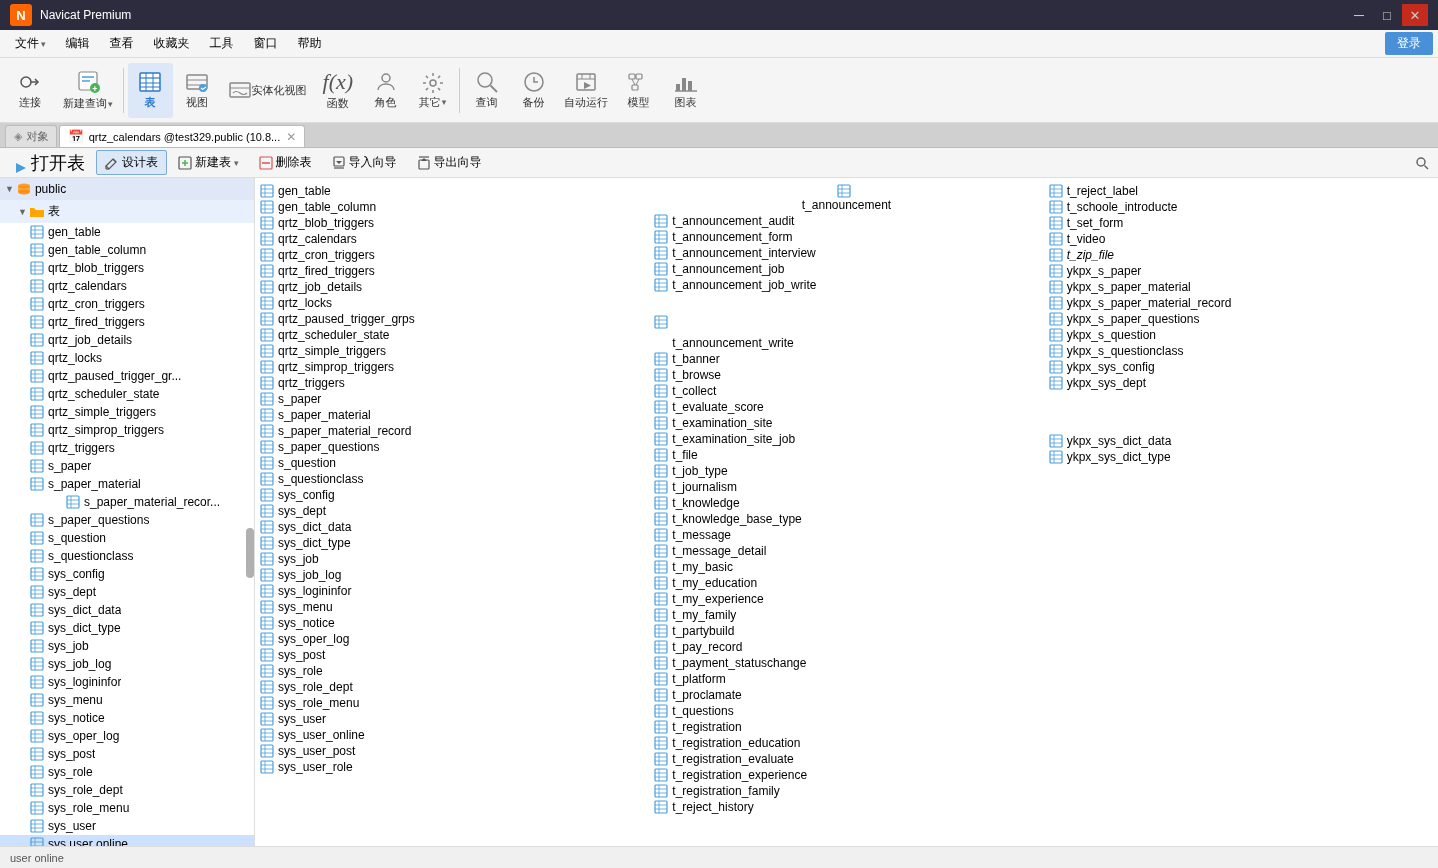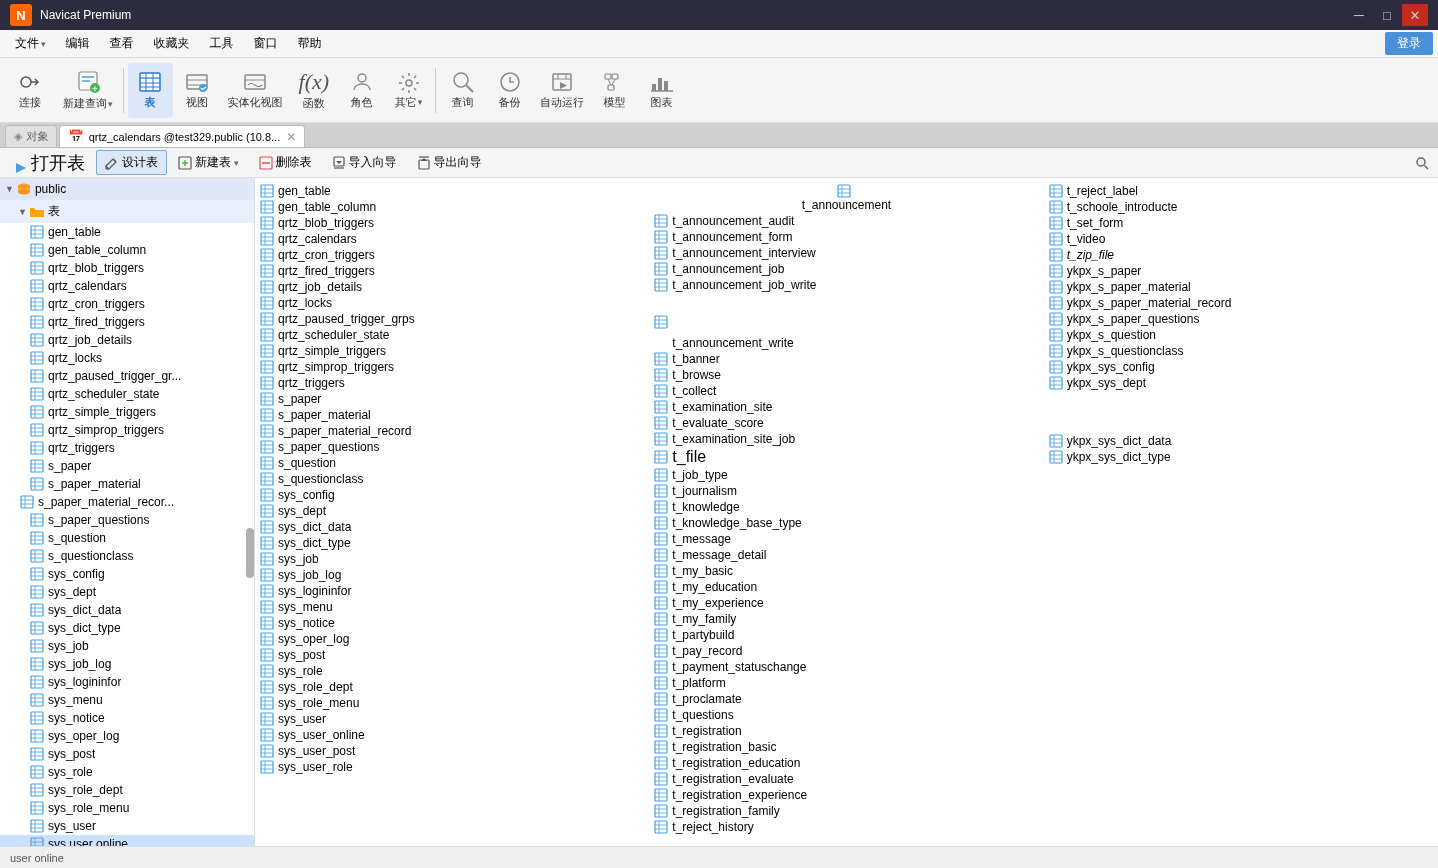--- a/index.html
+++ b/index.html
@@ -123,21 +123,21 @@
     <svg width="24" height="24" viewBox="0 0 24 24">
       <rect x="2" y="5" width="20" height="14" rx="1" fill="none" stroke="#888" stroke-width="1.5"></rect>
       <line x1="2" y1="10" x2="22" y2="10" stroke="#888" stroke-width="1"></line>
       <line x1="2" y1="15" x2="22" y2="15" stroke="#888" stroke-width="1"></line>
       <circle cx="18" cy="18" r="4" fill="#4a9edd"></circle>
       <polyline points="16,18 17.5,19.5 21,17" fill="none" stroke="white" stroke-width="1.2"></polyline>
     </svg>
     <span style="font-size:11px;color:#333;margin-top:1px;">视图</span>
   </div>
 
-  <div style="display:flex;flex-direction:column;align-items:center;padding:4px 6px;cursor:pointer;min-width:60px;border-radius:3px;height:55px;justify-content:center;">
+  <div style="display:flex;align-items:center;padding:4px 6px;cursor:pointer;min-width:60px;border-radius:3px;height:55px;justify-content:center;">
     <svg width="24" height="24" viewBox="0 0 24 24">
       <rect x="2" y="5" width="20" height="14" rx="1" fill="none" stroke="#888" stroke-width="1.5"></rect>
       <line x1="2" y1="10" x2="22" y2="10" stroke="#888" stroke-width="1"></line>
       <path d="M5 15 Q8 12 12 15 Q16 18 19 15" fill="none" stroke="#888" stroke-width="1.2"></path>
     </svg>
     <span style="font-size:11px;color:#333;margin-top:1px;">实体化视图</span>
   </div>
 
   <div style="display:flex;flex-direction:column;align-items:center;padding:4px 8px;cursor:pointer;min-width:45px;border-radius:3px;height:55px;justify-content:center;">
     <span style="font-size:22px;color:#555;font-style:italic;font-family:serif;">f(x)</span>
@@ -443,21 +443,21 @@
         </div>
         <div style="display: flex; align-items: center; padding: 2px 5px 2px 30px; cursor: pointer; white-space: nowrap; overflow: hidden;">
           <svg width="14" height="14" viewBox="0 0 14 14" style="margin-right:4px;flex-shrink:0;">
     <rect x="1" y="1" width="12" height="12" rx="1" fill="none" stroke="#4a9edd" stroke-width="1.2"></rect>
     <line x1="1" y1="5" x2="13" y2="5" stroke="#4a9edd" stroke-width="0.8"></line>
     <line x1="5" y1="1" x2="5" y2="13" stroke="#4a9edd" stroke-width="0.8"></line>
     <line x1="1" y1="9" x2="13" y2="9" stroke="#4a9edd" stroke-width="0.8"></line>
   </svg>
           <span style="font-size:12px;overflow:hidden;text-overflow:ellipsis;">s_paper_material</span>
         </div>
-        <div style="display: flex; align-items: center; padding: 2px 5px 2px 20px; cursor: pointer; white-space: nowrap; overflow: hidden;">
+        <div style="display: flex; align-items: center; padding: 2px 5px 2px 30px; cursor: pointer; white-space: nowrap; overflow: hidden; margin-left: 36px;">
           <svg width="14" height="14" viewBox="0 0 14 14" style="margin-right:4px;flex-shrink:0;">
     <rect x="1" y="1" width="12" height="12" rx="1" fill="none" stroke="#4a9edd" stroke-width="1.2"></rect>
     <line x1="1" y1="5" x2="13" y2="5" stroke="#4a9edd" stroke-width="0.8"></line>
     <line x1="5" y1="1" x2="5" y2="13" stroke="#4a9edd" stroke-width="0.8"></line>
     <line x1="1" y1="9" x2="13" y2="9" stroke="#4a9edd" stroke-width="0.8"></line>
   </svg>
           <span style="font-size:12px;overflow:hidden;text-overflow:ellipsis;">s_paper_material_recor...</span>
         </div>
         <div style="display: flex; align-items: center; padding: 2px 5px 2px 30px; cursor: pointer; white-space: nowrap; overflow: hidden;">
           <svg width="14" height="14" viewBox="0 0 14 14" style="margin-right:4px;flex-shrink:0;">
@@ -1069,48 +1069,48 @@
   </svg>
               <span style="font-size:12px;">t_collect</span>
             </div>
             <div style="display: flex; align-items: center; padding: 1px 5px; cursor: pointer; white-space: nowrap;">
               <svg width="14" height="14" viewBox="0 0 14 14" style="margin-right:4px;flex-shrink:0;">
     <rect x="1" y="1" width="12" height="12" rx="1" fill="none" stroke="#4a9edd" stroke-width="1.2"></rect>
     <line x1="1" y1="5" x2="13" y2="5" stroke="#4a9edd" stroke-width="0.8"></line>
     <line x1="5" y1="1" x2="5" y2="13" stroke="#4a9edd" stroke-width="0.8"></line>
     <line x1="1" y1="9" x2="13" y2="9" stroke="#4a9edd" stroke-width="0.8"></line>
   </svg>
+              <span style="font-size:12px;">t_evaluate_score</span>
+            </div>
+            <div style="display: flex; align-items: center; padding: 1px 5px; cursor: pointer; white-space: nowrap;">
+              <svg width="14" height="14" viewBox="0 0 14 14" style="margin-right:4px;flex-shrink:0;">
+    <rect x="1" y="1" width="12" height="12" rx="1" fill="none" stroke="#4a9edd" stroke-width="1.2"></rect>
+    <line x1="1" y1="5" x2="13" y2="5" stroke="#4a9edd" stroke-width="0.8"></line>
+    <line x1="5" y1="1" x2="5" y2="13" stroke="#4a9edd" stroke-width="0.8"></line>
+    <line x1="1" y1="9" x2="13" y2="9" stroke="#4a9edd" stroke-width="0.8"></line>
+  </svg>
               <span style="font-size:12px;">t_examination_site</span>
             </div>
             <div style="display: flex; align-items: center; padding: 1px 5px; cursor: pointer; white-space: nowrap;">
               <svg width="14" height="14" viewBox="0 0 14 14" style="margin-right:4px;flex-shrink:0;">
     <rect x="1" y="1" width="12" height="12" rx="1" fill="none" stroke="#4a9edd" stroke-width="1.2"></rect>
     <line x1="1" y1="5" x2="13" y2="5" stroke="#4a9edd" stroke-width="0.8"></line>
     <line x1="5" y1="1" x2="5" y2="13" stroke="#4a9edd" stroke-width="0.8"></line>
     <line x1="1" y1="9" x2="13" y2="9" stroke="#4a9edd" stroke-width="0.8"></line>
   </svg>
-              <span style="font-size:12px;">t_evaluate_score</span>
-            </div>
-            <div style="display: flex; align-items: center; padding: 1px 5px; cursor: pointer; white-space: nowrap;">
-              <svg width="14" height="14" viewBox="0 0 14 14" style="margin-right:4px;flex-shrink:0;">
-    <rect x="1" y="1" width="12" height="12" rx="1" fill="none" stroke="#4a9edd" stroke-width="1.2"></rect>
-    <line x1="1" y1="5" x2="13" y2="5" stroke="#4a9edd" stroke-width="0.8"></line>
-    <line x1="5" y1="1" x2="5" y2="13" stroke="#4a9edd" stroke-width="0.8"></line>
-    <line x1="1" y1="9" x2="13" y2="9" stroke="#4a9edd" stroke-width="0.8"></line>
-  </svg>
               <span style="font-size:12px;">t_examination_site_job</span>
             </div>
             <div style="display: flex; align-items: center; padding: 1px 5px; cursor: pointer; white-space: nowrap;">
               <svg width="14" height="14" viewBox="0 0 14 14" style="margin-right:4px;flex-shrink:0;">
     <rect x="1" y="1" width="12" height="12" rx="1" fill="none" stroke="#4a9edd" stroke-width="1.2"></rect>
     <line x1="1" y1="5" x2="13" y2="5" stroke="#4a9edd" stroke-width="0.8"></line>
     <line x1="5" y1="1" x2="5" y2="13" stroke="#4a9edd" stroke-width="0.8"></line>
     <line x1="1" y1="9" x2="13" y2="9" stroke="#4a9edd" stroke-width="0.8"></line>
   </svg>
-              <span style="font-size:16px;text-align:right;">t_file</span>
+              <span style="font-size:12px;text-align:right;">t_file</span>
             </div>
             <div style="display: flex; align-items: center; padding: 1px 5px; cursor: pointer; white-space: nowrap;">
               <svg width="14" height="14" viewBox="0 0 14 14" style="margin-right:4px;flex-shrink:0;">
     <rect x="1" y="1" width="12" height="12" rx="1" fill="none" stroke="#4a9edd" stroke-width="1.2"></rect>
     <line x1="1" y1="5" x2="13" y2="5" stroke="#4a9edd" stroke-width="0.8"></line>
     <line x1="5" y1="1" x2="5" y2="13" stroke="#4a9edd" stroke-width="0.8"></line>
     <line x1="1" y1="9" x2="13" y2="9" stroke="#4a9edd" stroke-width="0.8"></line>
   </svg>
               <span style="font-size:12px;">t_job_type</span>
             </div>
@@ -1250,29 +1250,20 @@
               <span style="font-size:12px;">t_questions</span>
             </div>
             <div style="display: flex; align-items: center; padding: 1px 5px; cursor: pointer; white-space: nowrap;">
               <svg width="14" height="14" viewBox="0 0 14 14" style="margin-right:4px;flex-shrink:0;">
     <rect x="1" y="1" width="12" height="12" rx="1" fill="none" stroke="#4a9edd" stroke-width="1.2"></rect>
     <line x1="1" y1="5" x2="13" y2="5" stroke="#4a9edd" stroke-width="0.8"></line>
     <line x1="5" y1="1" x2="5" y2="13" stroke="#4a9edd" stroke-width="0.8"></line>
     <line x1="1" y1="9" x2="13" y2="9" stroke="#4a9edd" stroke-width="0.8"></line>
   </svg>
               <span style="font-size:12px;">t_registration</span>
-            </div>
-            <div style="display: flex; align-items: center; padding: 1px 5px; cursor: pointer; white-space: nowrap;">
-              <svg width="14" height="14" viewBox="0 0 14 14" style="margin-right:4px;flex-shrink:0;">
-    <rect x="1" y="1" width="12" height="12" rx="1" fill="none" stroke="#4a9edd" stroke-width="1.2"></rect>
-    <line x1="1" y1="5" x2="13" y2="5" stroke="#4a9edd" stroke-width="0.8"></line>
-    <line x1="5" y1="1" x2="5" y2="13" stroke="#4a9edd" stroke-width="0.8"></line>
-    <line x1="1" y1="9" x2="13" y2="9" stroke="#4a9edd" stroke-width="0.8"></line>
-  </svg>
-              <span style="font-size:12px;">t_registration_basic</span>
             </div>
             <div style="display: flex; align-items: center; padding: 1px 5px; cursor: pointer; white-space: nowrap;">
               <svg width="14" height="14" viewBox="0 0 14 14" style="margin-right:4px;flex-shrink:0;">
     <rect x="1" y="1" width="12" height="12" rx="1" fill="none" stroke="#4a9edd" stroke-width="1.2"></rect>
     <line x1="1" y1="5" x2="13" y2="5" stroke="#4a9edd" stroke-width="0.8"></line>
     <line x1="5" y1="1" x2="5" y2="13" stroke="#4a9edd" stroke-width="0.8"></line>
     <line x1="1" y1="9" x2="13" y2="9" stroke="#4a9edd" stroke-width="0.8"></line>
   </svg>
               <span style="font-size:12px;">t_registration_education</span>
             </div>

